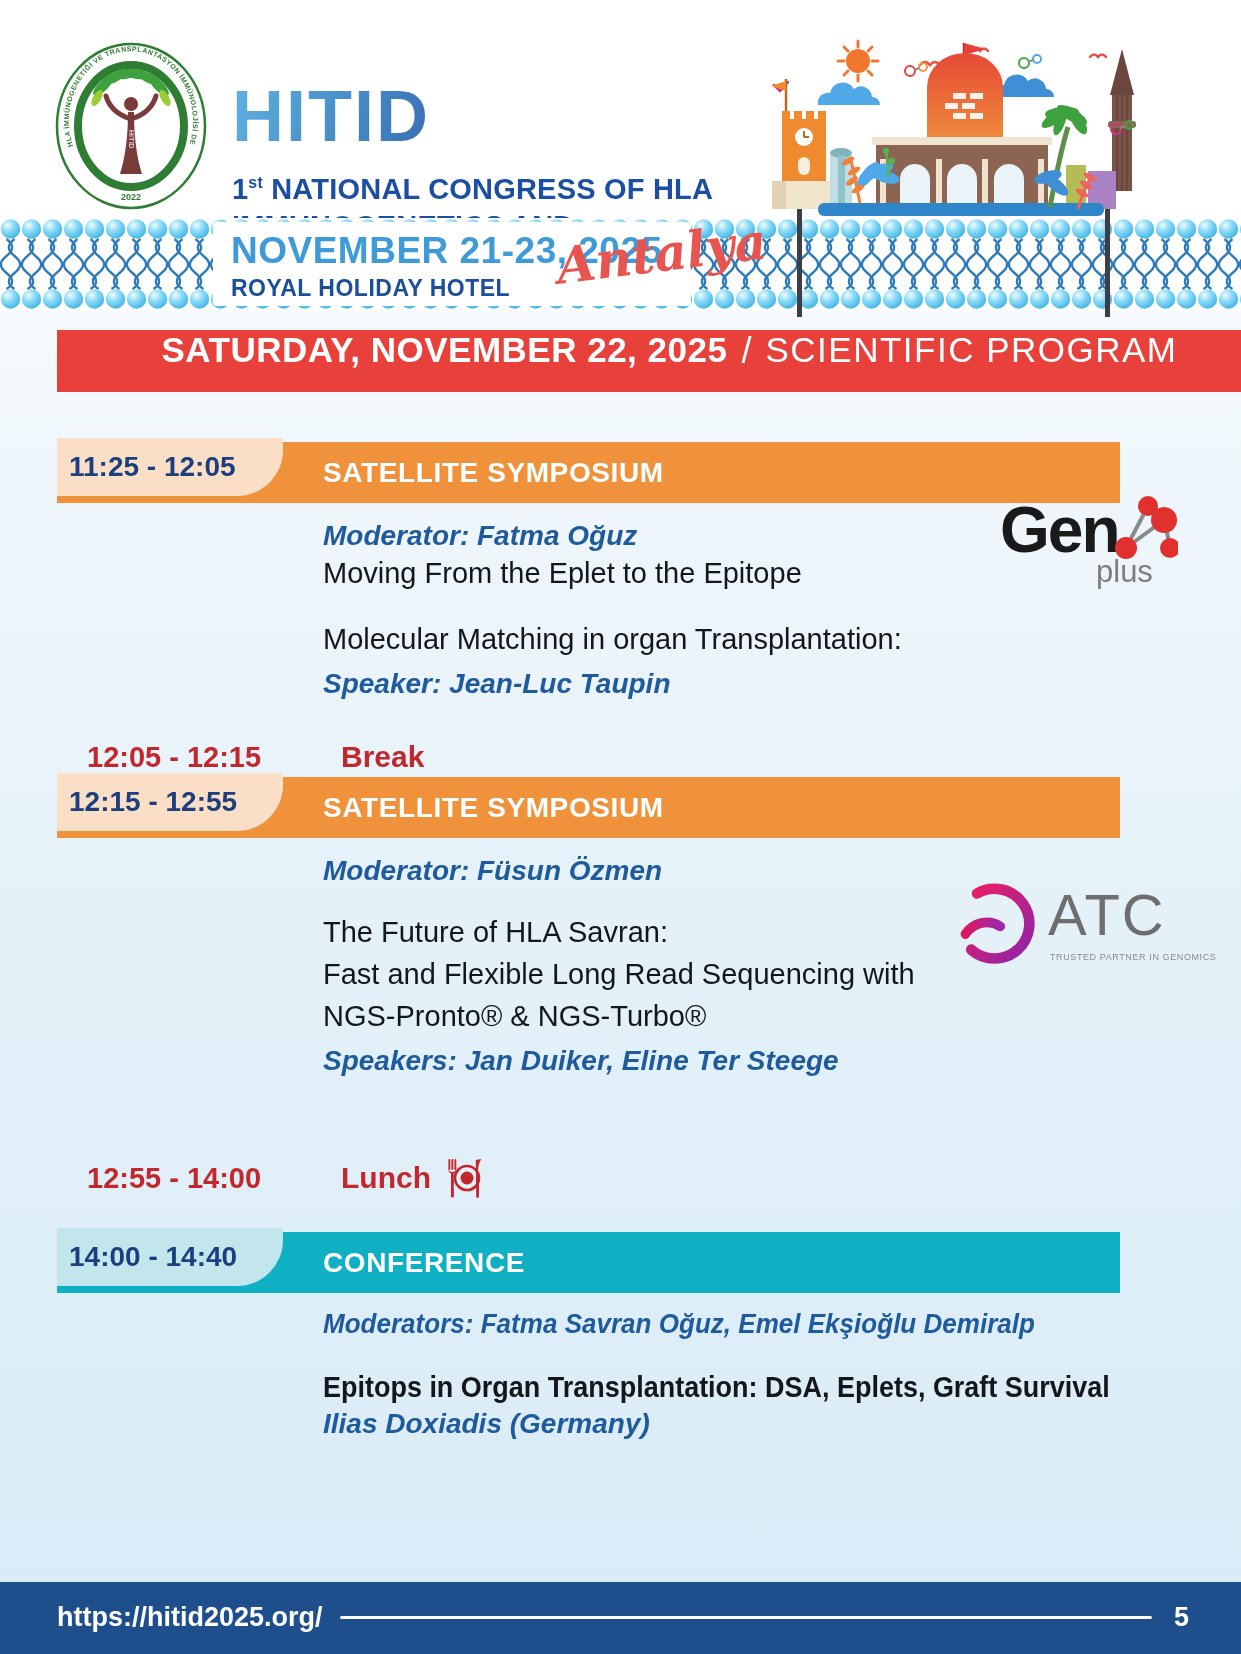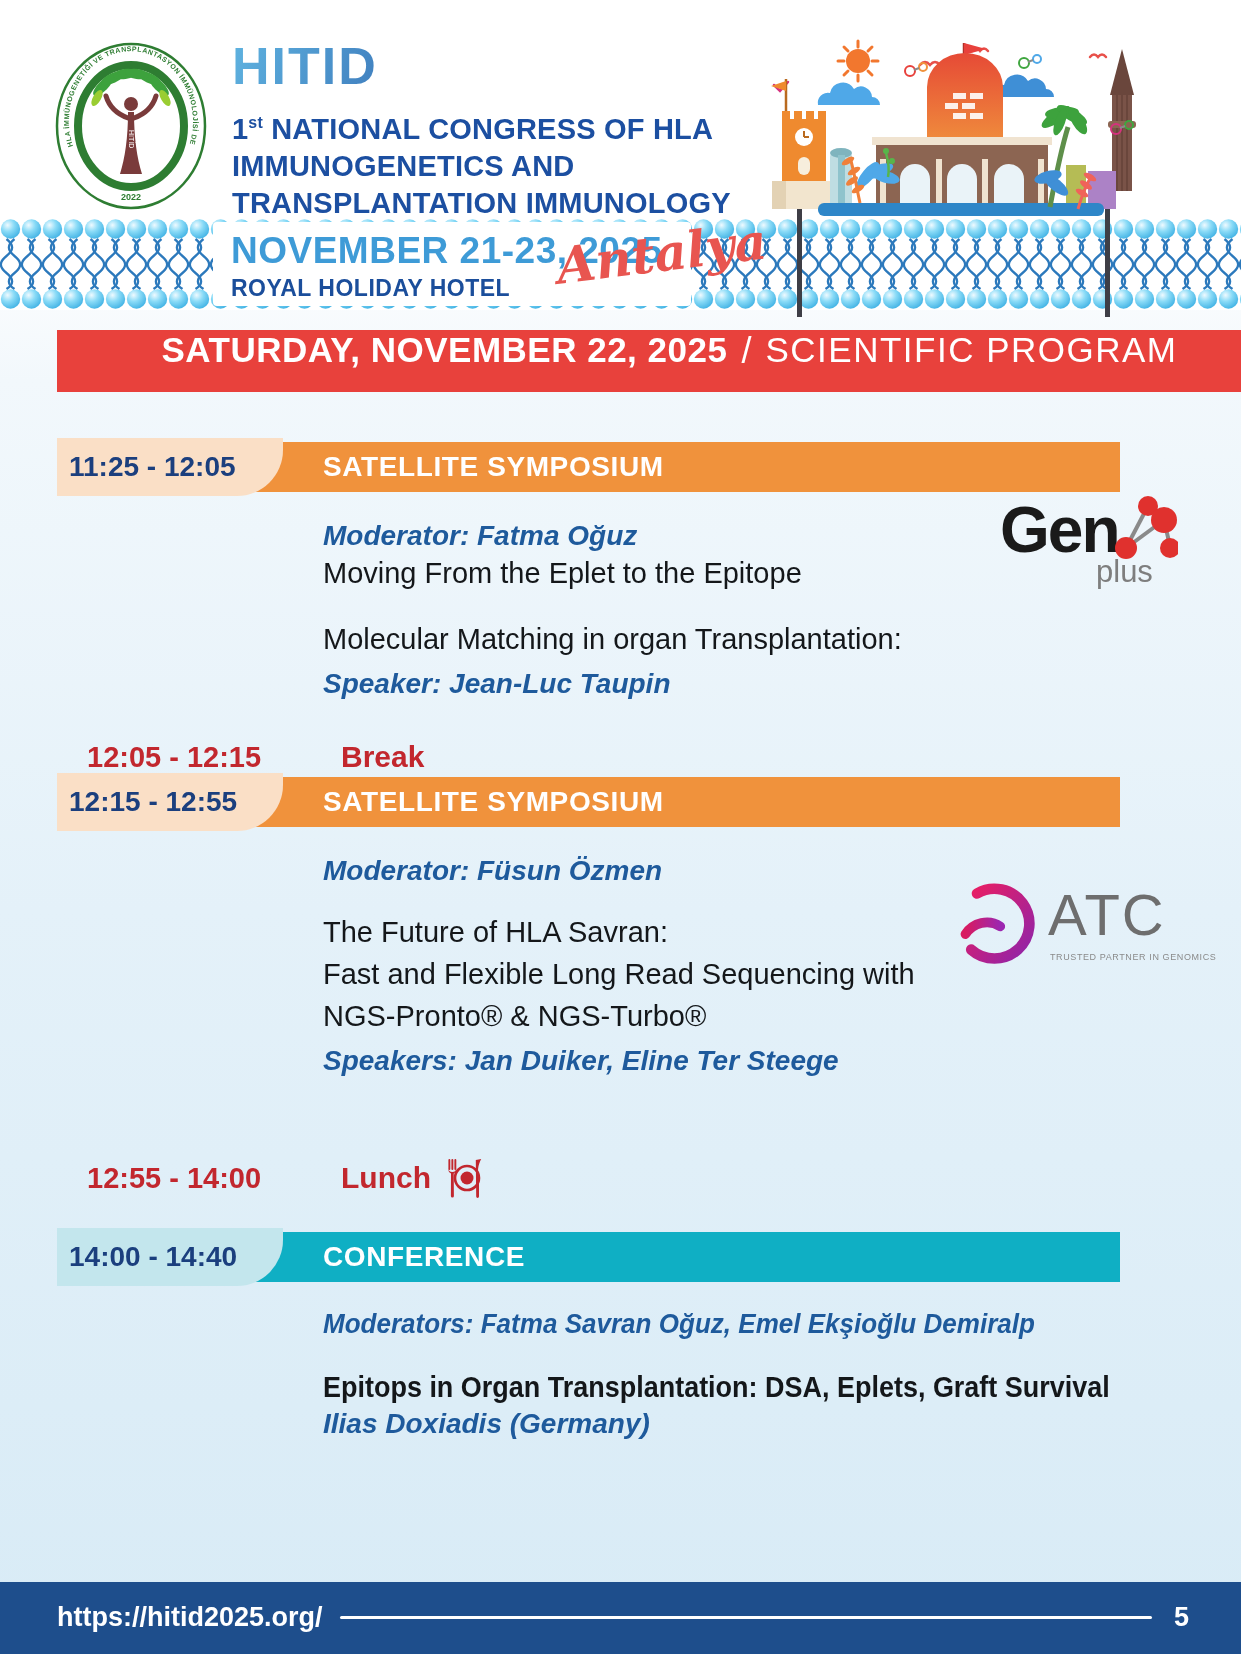--- a/index.html
+++ b/index.html
@@ -2,21 +2,21 @@
 <html><head>
 <meta charset="utf-8">
 <style>
   html,body{margin:0;padding:0;background:#9aa3ab;}
   .page{position:relative;width:1241px;height:1654px;margin:0 auto;overflow:hidden;
     background:linear-gradient(180deg,#ffffff 0%,#ffffff 14%,#f2f8fc 23%,#e4f1f9 55%,#d8ebf6 100%);
     font-family:"Liberation Sans",sans-serif;}
   
   .badge{position:absolute;left:55px;top:42px;width:152px;height:168px;}
   .title-block{position:absolute;left:232px;top:40px;}
-  .hitid{font-size:52px;font-weight:800;letter-spacing:2px;line-height:1;color:#2B5CA8;}
+  .hitid{font-size:72px;font-weight:800;letter-spacing:2px;line-height:1;color:#2B5CA8;margin-top:40px;}
   @supports ((-webkit-background-clip:text) or (background-clip:text)){
     .hitid{background:linear-gradient(115deg,#5FB3E0 0%,#2B5CA8 55%,#173E7E 100%);
       -webkit-background-clip:text;background-clip:text;-webkit-text-fill-color:transparent;color:transparent;}
   }
   .congress{margin-top:12px;font-size:29px;font-weight:700;color:#1C4FA1;line-height:37px;letter-spacing:0.2px;}
   .congress sup{font-size:55%;}
   .cityscape{position:absolute;left:760px;top:25px;width:400px;height:292px;z-index:3;}
   
   .membrane{position:absolute;left:0;top:218px;width:1241px;height:92px;z-index:1;}
   .date-box{position:absolute;left:213px;top:222px;width:478px;height:84px;background:#ffffff;z-index:2;
@@ -26,21 +26,21 @@
   .city-script{position:absolute;left:556px;top:224px;z-index:5;font-family:"DejaVu Serif",serif;
     font-style:italic;font-weight:bold;font-size:50px;color:#E85550;transform:rotate(-7deg);}
   
   .banner{position:absolute;left:57px;top:330px;width:1225px;height:62px;background:#E8413C;
     display:flex;justify-content:center;gap:14px;z-index:2;}
   .banner-date{font-size:35px;font-weight:800;color:#fff;letter-spacing:0.5px;}
   .banner-sep{font-size:36px;font-weight:400;color:#fff;}
   .banner-label{font-size:35px;font-weight:400;color:#fff;letter-spacing:1.5px;}
   
   .session-header{position:absolute;left:57px;width:1063px;height:58px;}
-  .sh-bar{position:absolute;left:0;top:4px;width:100%;height:50px;display:flex;align-items:center;
+  .sh-bar{position:absolute;left:0;top:4px;width:100%;height:61px;display:flex;align-items:center;
     padding-left:266px;box-sizing:border-box;}
   .sh-time{position:absolute;left:0;top:0;width:226px;height:58px;border-radius:0 0 46px 0;
     display:flex;align-items:center;padding-left:12px;box-sizing:border-box;
     font-weight:700;font-size:28px;color:#1B3F7E;z-index:2;}
   .orange .sh-bar{background:#F0923C;}
   .orange .sh-time{background:#FADFC6;}
   .teal .sh-bar{background:#0FAFC4;}
   .teal .sh-time{background:#C3E6ED;}
   .sh-cat{color:#ffffff;font-weight:700;font-size:28px;letter-spacing:0.6px;}
   

